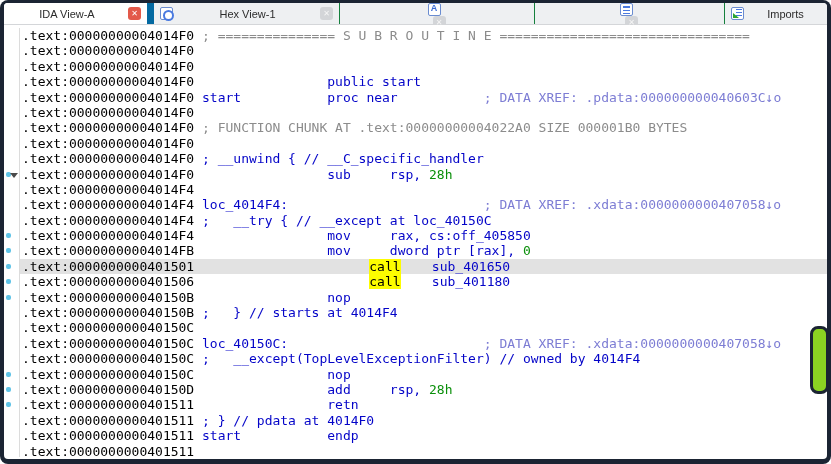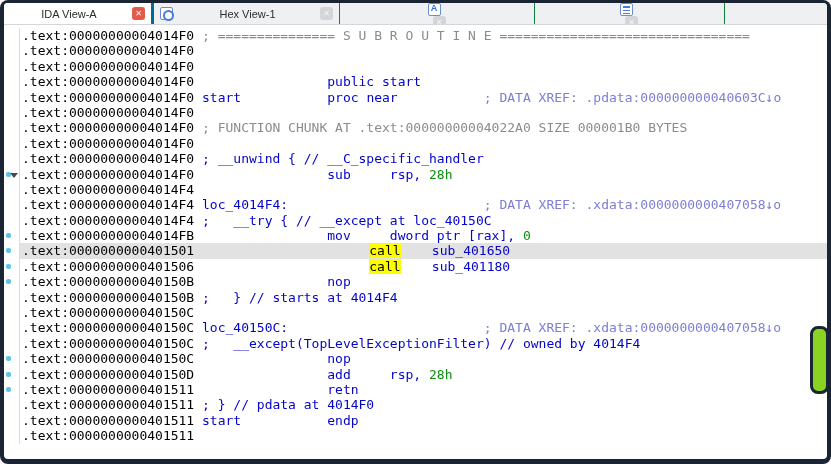--- a/index.html
+++ b/index.html
@@ -28,21 +28,21 @@
     display: flex; align-items: stretch;
     border-bottom: 1px solid #d4d6d9;
     font-size: 11px; color: #2c2c2c;
   }
   .tab {
     display: flex; align-items: center;
     padding: 0 6px; position: relative;
     border-right: 1px solid #15803d;
   }
   .tab .lbl { flex: 1; text-align: center; white-space: nowrap; overflow: hidden; }
-  .tab.active { background: #ffffff; border-right: 3px solid #0369a1; }
+  .tab.active { background: #ffffff; border-right: 7px solid #0369a1; }
   .t1 { width: 150px; }
   .t2 { width: 186px; }
   .t3 { width: 195px; flex-direction: column; }
   .t4 { width: 190px; flex-direction: column; }
   .t5 { flex: 1; border-right: none; }
 
   .closebtn {
     width: 13px; height: 13px; flex: 0 0 13px;
     border-radius: 3px; margin-left: 4px;
     display: flex; align-items: center; justify-content: center;
@@ -148,20 +148,24 @@
       <div class="tab t3">
         <span class="ticon struct"></span>
         <span class="lbl">Structures</span>
         <span class="closebtn gray">✕</span>
       </div>
       <div class="tab t4">
         <span class="ticon enums"></span>
         <span class="lbl">Enums</span>
         <span class="closebtn gray">✕</span>
       </div>
+      <div class="tab t5">
+        <span class="ticon imports"></span>
+        <span class="lbl">Imports</span>
+      </div>
     </div>
 
     <div class="content" id="listing">
         <div class="row">
           <span class="gut"></span>
           <span class="code"><span class="seg-a">.text:00000000004014F0</span><span class="seg-c"> ; =============== S U B R O U T I N E ================================</span></span>
         </div>
         <div class="row">
           <span class="gut"></span>
           <span class="code"><span class="seg-a">.text:00000000004014F0</span></span>
@@ -205,20 +209,26 @@
           <span class="gut"></span>
           <span class="code"><span class="seg-a">.text:00000000004014F4</span></span>
         </div>
         <div class="row">
           <span class="gut"></span>
           <span class="code"><span class="seg-a">.text:00000000004014F4</span><span class="seg-k"> loc_4014F4:</span><span class="seg-x">                         ; DATA XREF: .xdata:0000000000407058↓o</span></span>
         </div>
         <div class="row">
           <span class="gut"></span>
           <span class="code"><span class="seg-a">.text:00000000004014F4</span><span class="seg-k"> ;   __try { // __except at loc_40150C</span></span>
+        </div>
+        <div class="row">
+          <span class="gut">
+            <i class="dot"></i>
+          </span>
+          <span class="code"><span class="seg-a">.text:00000000004014F4</span><span class="seg-k">                 mov     rax, cs:off_405850</span></span>
         </div>
         <div class="row">
           <span class="gut">
             <i class="dot"></i>
           </span>
           <span class="code"><span class="seg-a">.text:00000000004014FB</span><span class="seg-k">                 mov     dword ptr [rax], </span><span class="seg-g">0</span></span>
         </div>
         <div class="row sel">
           <span class="gut">
             <i class="dot"></i>

